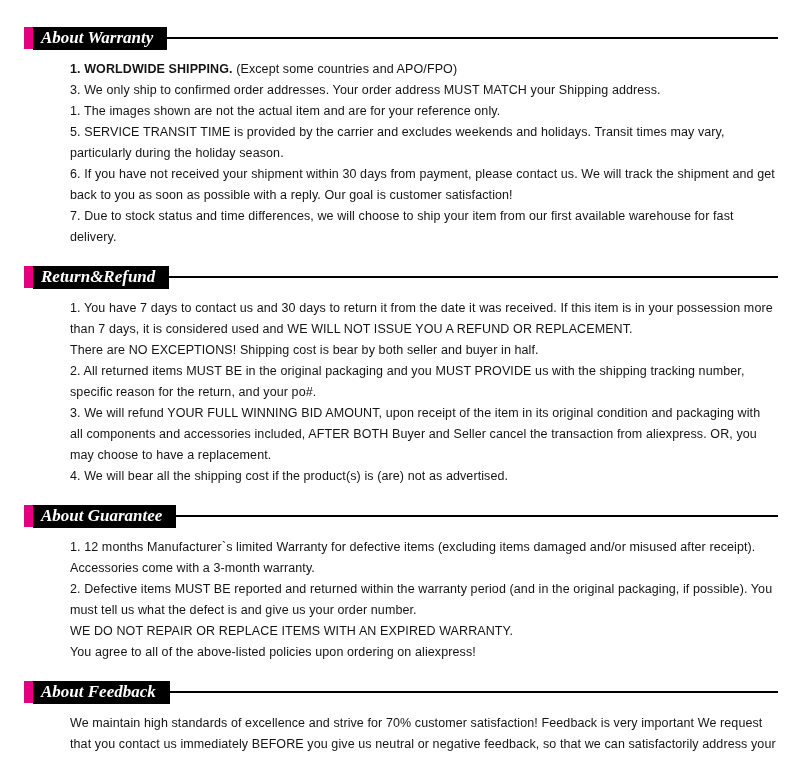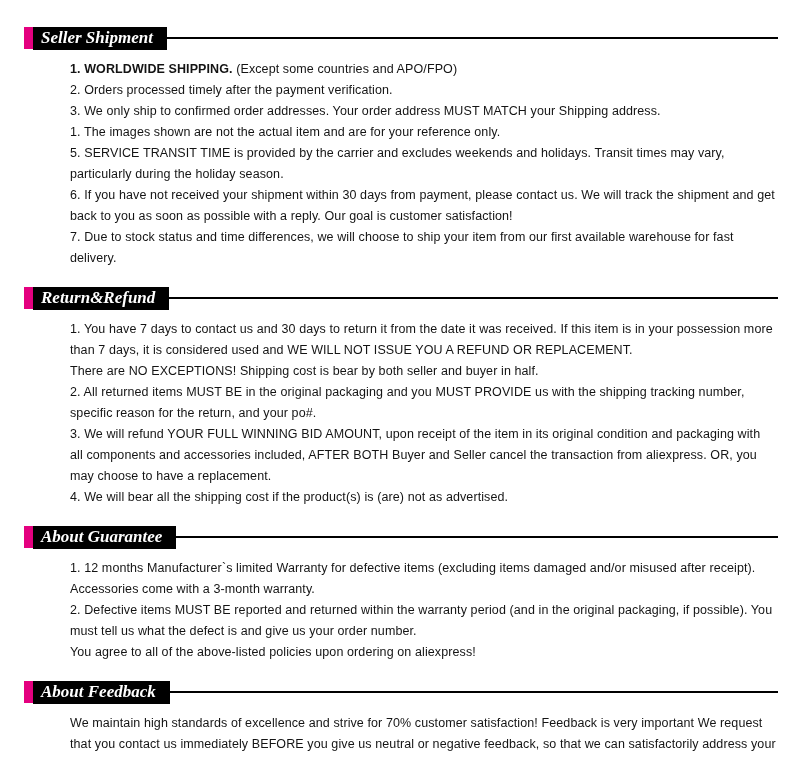--- a/index.html
+++ b/index.html
@@ -64,26 +64,25 @@
   }
 </style>
 </head>
 <body>
 
 <div class="page">
   <div id="sections-root">
       <section class="section">
         <div class="section-header">
           <span class="accent-bar"></span>
-          <span class="title-box">Seller Shipment</span>
+          <span class="title-box">About Warranty</span>
           <span class="header-rule"></span>
         </div>
         <div class="section-body">
           <p class="para"><b>1. WORLDWIDE SHIPPING. </b><span>(Except some countries and APO/FPO)</span></p>
-          <p class="para"><span>2. Orders processed timely after the payment verification.</span></p>
           <p class="para"><span>3. We only ship to confirmed order addresses. Your order address MUST MATCH your Shipping address.</span></p>
           <p class="para"><span>1. The images shown are not the actual item and are for your reference only.</span></p>
           <p class="para"><span>5. SERVICE TRANSIT TIME is provided by the carrier and excludes weekends and holidays. Transit times may vary, particularly during the holiday season.</span></p>
           <p class="para"><span>6. If you have not received your shipment within 30 days from payment, please contact us. We will track the shipment and get back to you as soon as possible with a reply. Our goal is customer satisfaction!</span></p>
           <p class="para"><span>7. Due to stock status and time differences, we will choose to ship your item from our first available warehouse for fast delivery.</span></p>
         </div>
       </section>
       <section class="section">
         <div class="section-header">
           <span class="accent-bar"></span>
@@ -100,20 +99,21 @@
       </section>
       <section class="section">
         <div class="section-header">
           <span class="accent-bar"></span>
           <span class="title-box">About Guarantee</span>
           <span class="header-rule"></span>
         </div>
         <div class="section-body">
           <p class="para"><span>1. 12 months Manufacturer`s limited Warranty for defective items (excluding items damaged and/or misused after receipt). Accessories come with a 3-month warranty.</span></p>
           <p class="para"><span>2. Defective items MUST BE reported and returned within the warranty period (and in the original packaging, if possible). You must tell us what the defect is and give us your order number.</span></p>
+          <p class="para"><span>WE DO NOT REPAIR OR REPLACE ITEMS WITH AN EXPIRED WARRANTY.</span></p>
           <p class="para"><span>You agree to all of the above-listed policies upon ordering on aliexpress!</span></p>
         </div>
       </section>
       <section class="section">
         <div class="section-header">
           <span class="accent-bar"></span>
           <span class="title-box">About Feedback</span>
           <span class="header-rule"></span>
         </div>
         <div class="section-body">

